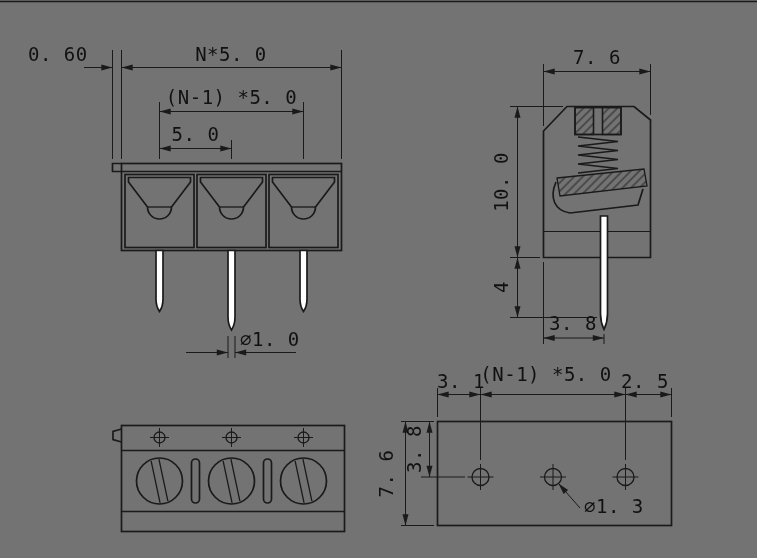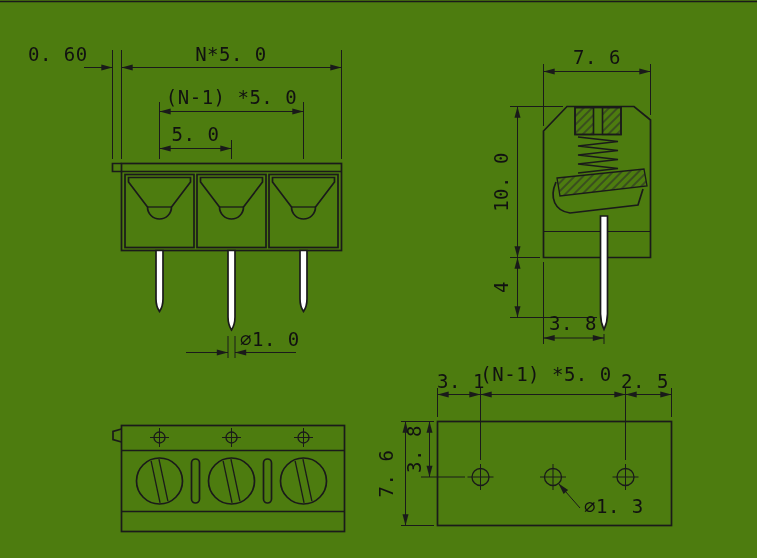--- a/index.html
+++ b/index.html
@@ -1,16 +1,16 @@
 <!DOCTYPE html>
 <html><head>
 <meta charset="utf-8">
 <style>
   html,body{margin:0;padding:0;background:#ffffff;}
-  .stage{position:relative;width:757px;height:558px;background:#4d7c0f;overflow:hidden;}
+  .stage{position:relative;width:757px;height:558px;background:#737373;overflow:hidden;}
   svg{display:block;}
   .outline{fill:none;stroke:#1a1a1a;stroke-width:1.7;stroke-linejoin:miter;}
   .whitefill{fill:#ffffff;stroke:#1a1a1a;stroke-width:1.7;}
   .thin{fill:none;stroke:#1a1a1a;stroke-width:1;}
   .med{fill:none;stroke:#1a1a1a;stroke-width:1.3;}
   .hatched{fill:url(#hatch);stroke:#1a1a1a;stroke-width:1.3;}
   .t{font-family:"DejaVu Sans Mono","Liberation Mono",monospace;font-size:19px;fill:#111;letter-spacing:0.5px;}
 </style>
 </head>
 <body>

